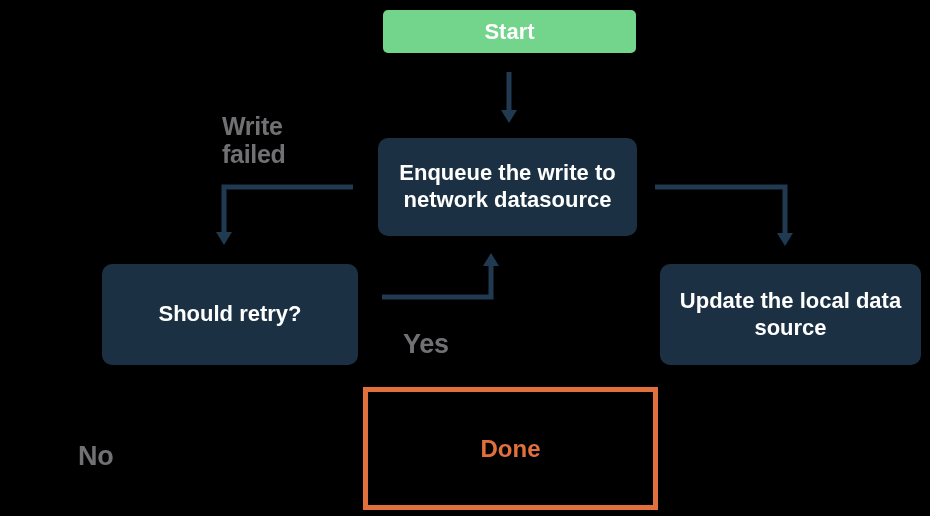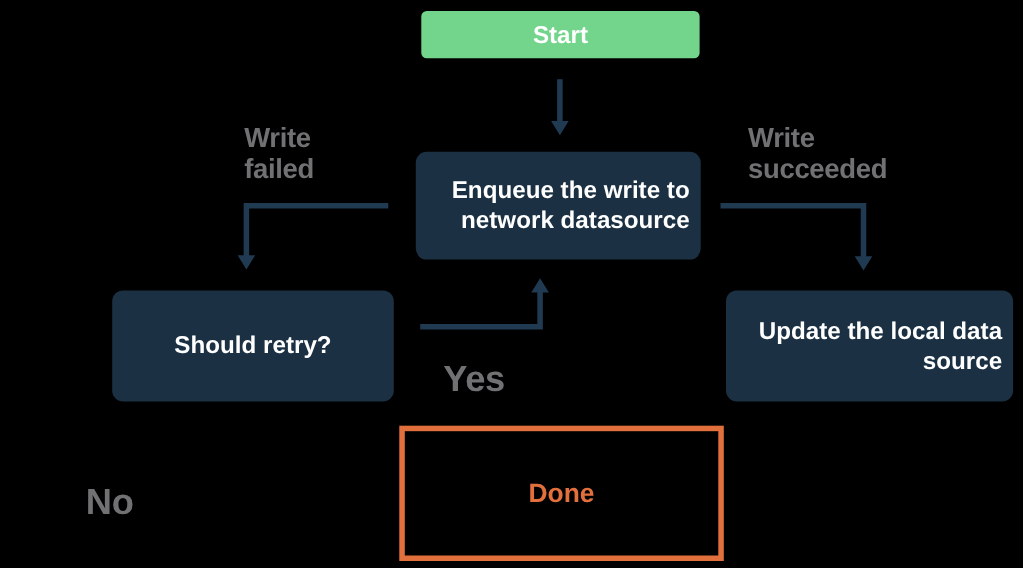--- a/index.html
+++ b/index.html
@@ -38,21 +38,20 @@
     background: #73d48c;
     border-radius: 5px;
     font-size: 22px;
   }
   .node-dark {
     background: #1b3143;
     border-radius: 10px;
     font-size: 22px;
     line-height: 1.22;
     padding: 0 10px;
-    text-align: right;
   }
   .node-enqueue { left: 378px; top: 138px; width: 259px; height: 98px; }
   .node-retry   { left: 102px; top: 264px; width: 256px; height: 101px; }
   .node-update  { left: 660px; top: 264px; width: 261px; height: 101px; }
   .node-done {
     left: 363px; top: 387px;
     width: 295px; height: 123px;
     background: transparent;
     border: 5px solid #e2703d;
     border-radius: 0;
@@ -62,21 +61,21 @@
   .edge-label {
     position: absolute;
     transform: translateX(-50%);
     text-align: left;
     color: #717174;
     font-weight: bold;
     font-size: 25px;
     line-height: 28px;
     letter-spacing: -0.3px;
   }
-  .edge-label.small-words { font-size: 33px; line-height: 30px; }
+  .edge-label.small-words { font-size: 27px; line-height: 30px; }
   .label-write-failed    { left: 277px; top: 112px; width: 110px; }
   .label-write-succeeded { left: 755px; top: 112px; width: 150px; }
   .label-yes { left: 448px; top: 329px; width: 90px; }
   .label-no  { left: 123px; top: 441px; width: 90px; }
 </style>
 </head>
 <body>
 
 <div class="canvas">
 
@@ -114,19 +113,18 @@
   <div class="node node-done">
     <span>Done</span>
   </div>
 
   <div class="node node-dark node-update">
     <span>Update the local data source</span>
   </div>
 
   <div class="edge-label label-write-failed">Write failed</div>
 
-  <div class="edge-label label-write-succeeded">Write succeeded</div>
 
   <div class="edge-label small-words label-yes">Yes</div>
 
   <div class="edge-label small-words label-no">No</div>
 
 </div>
 
 </body></html>

